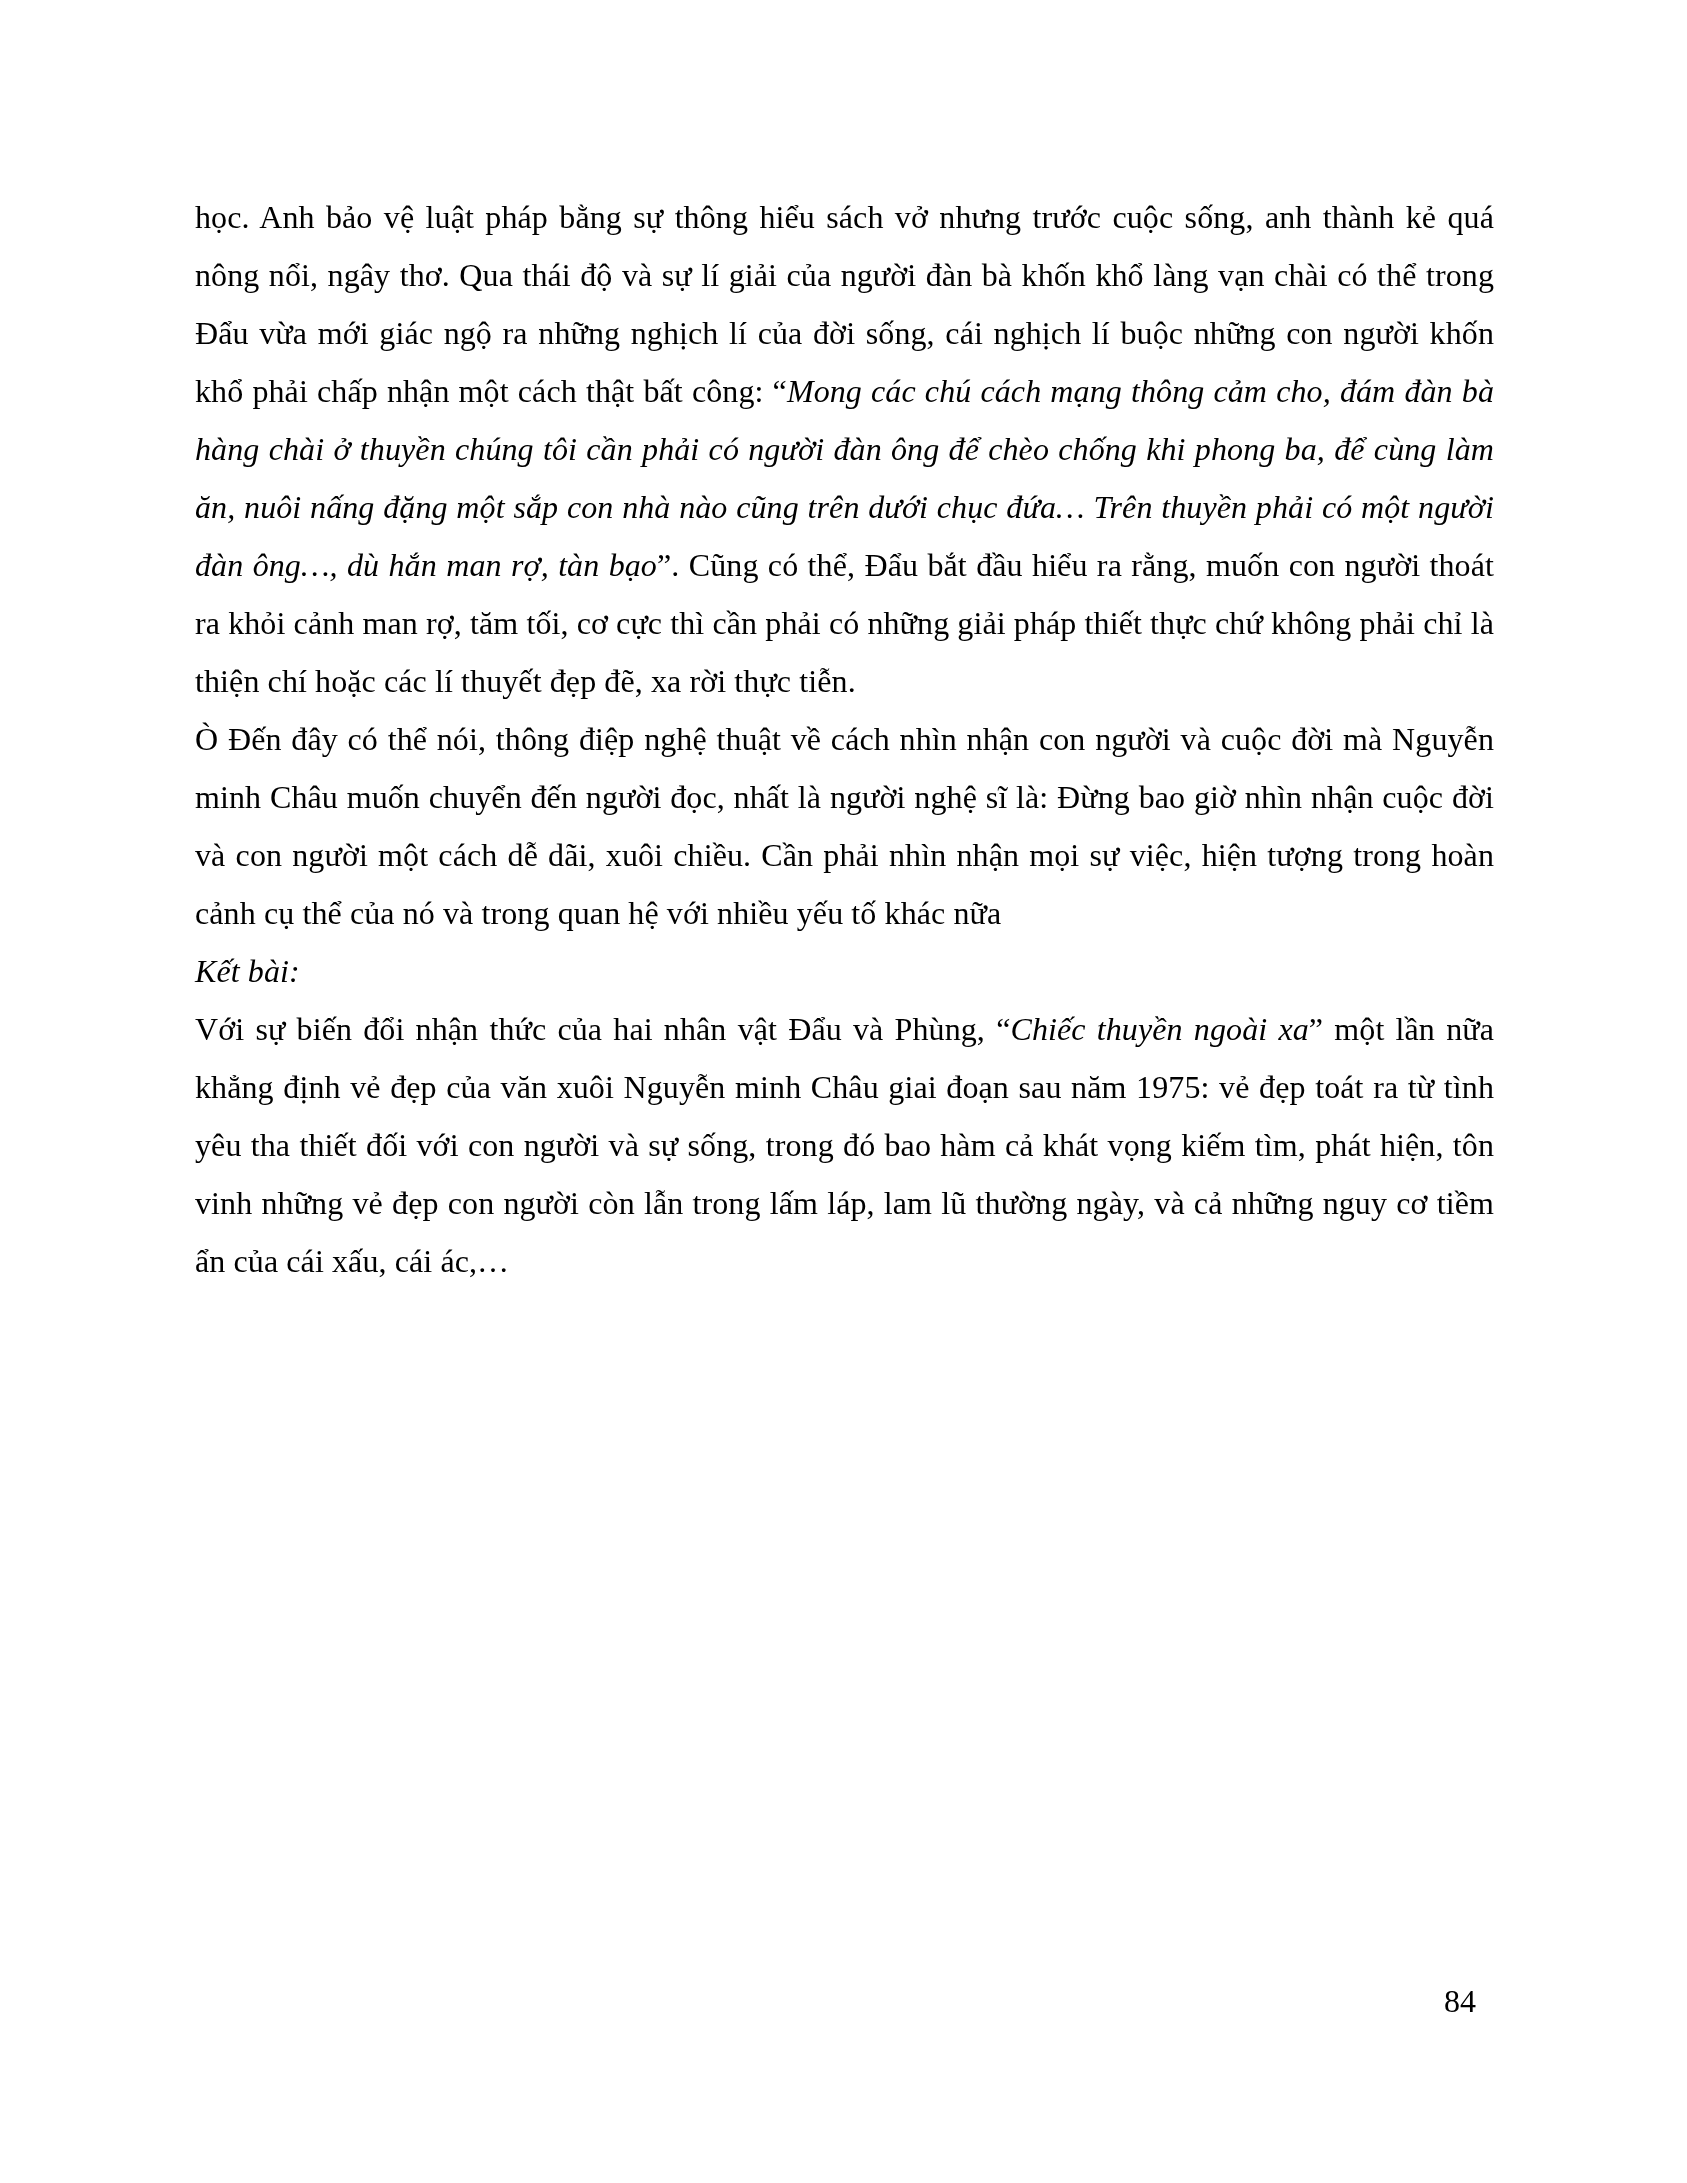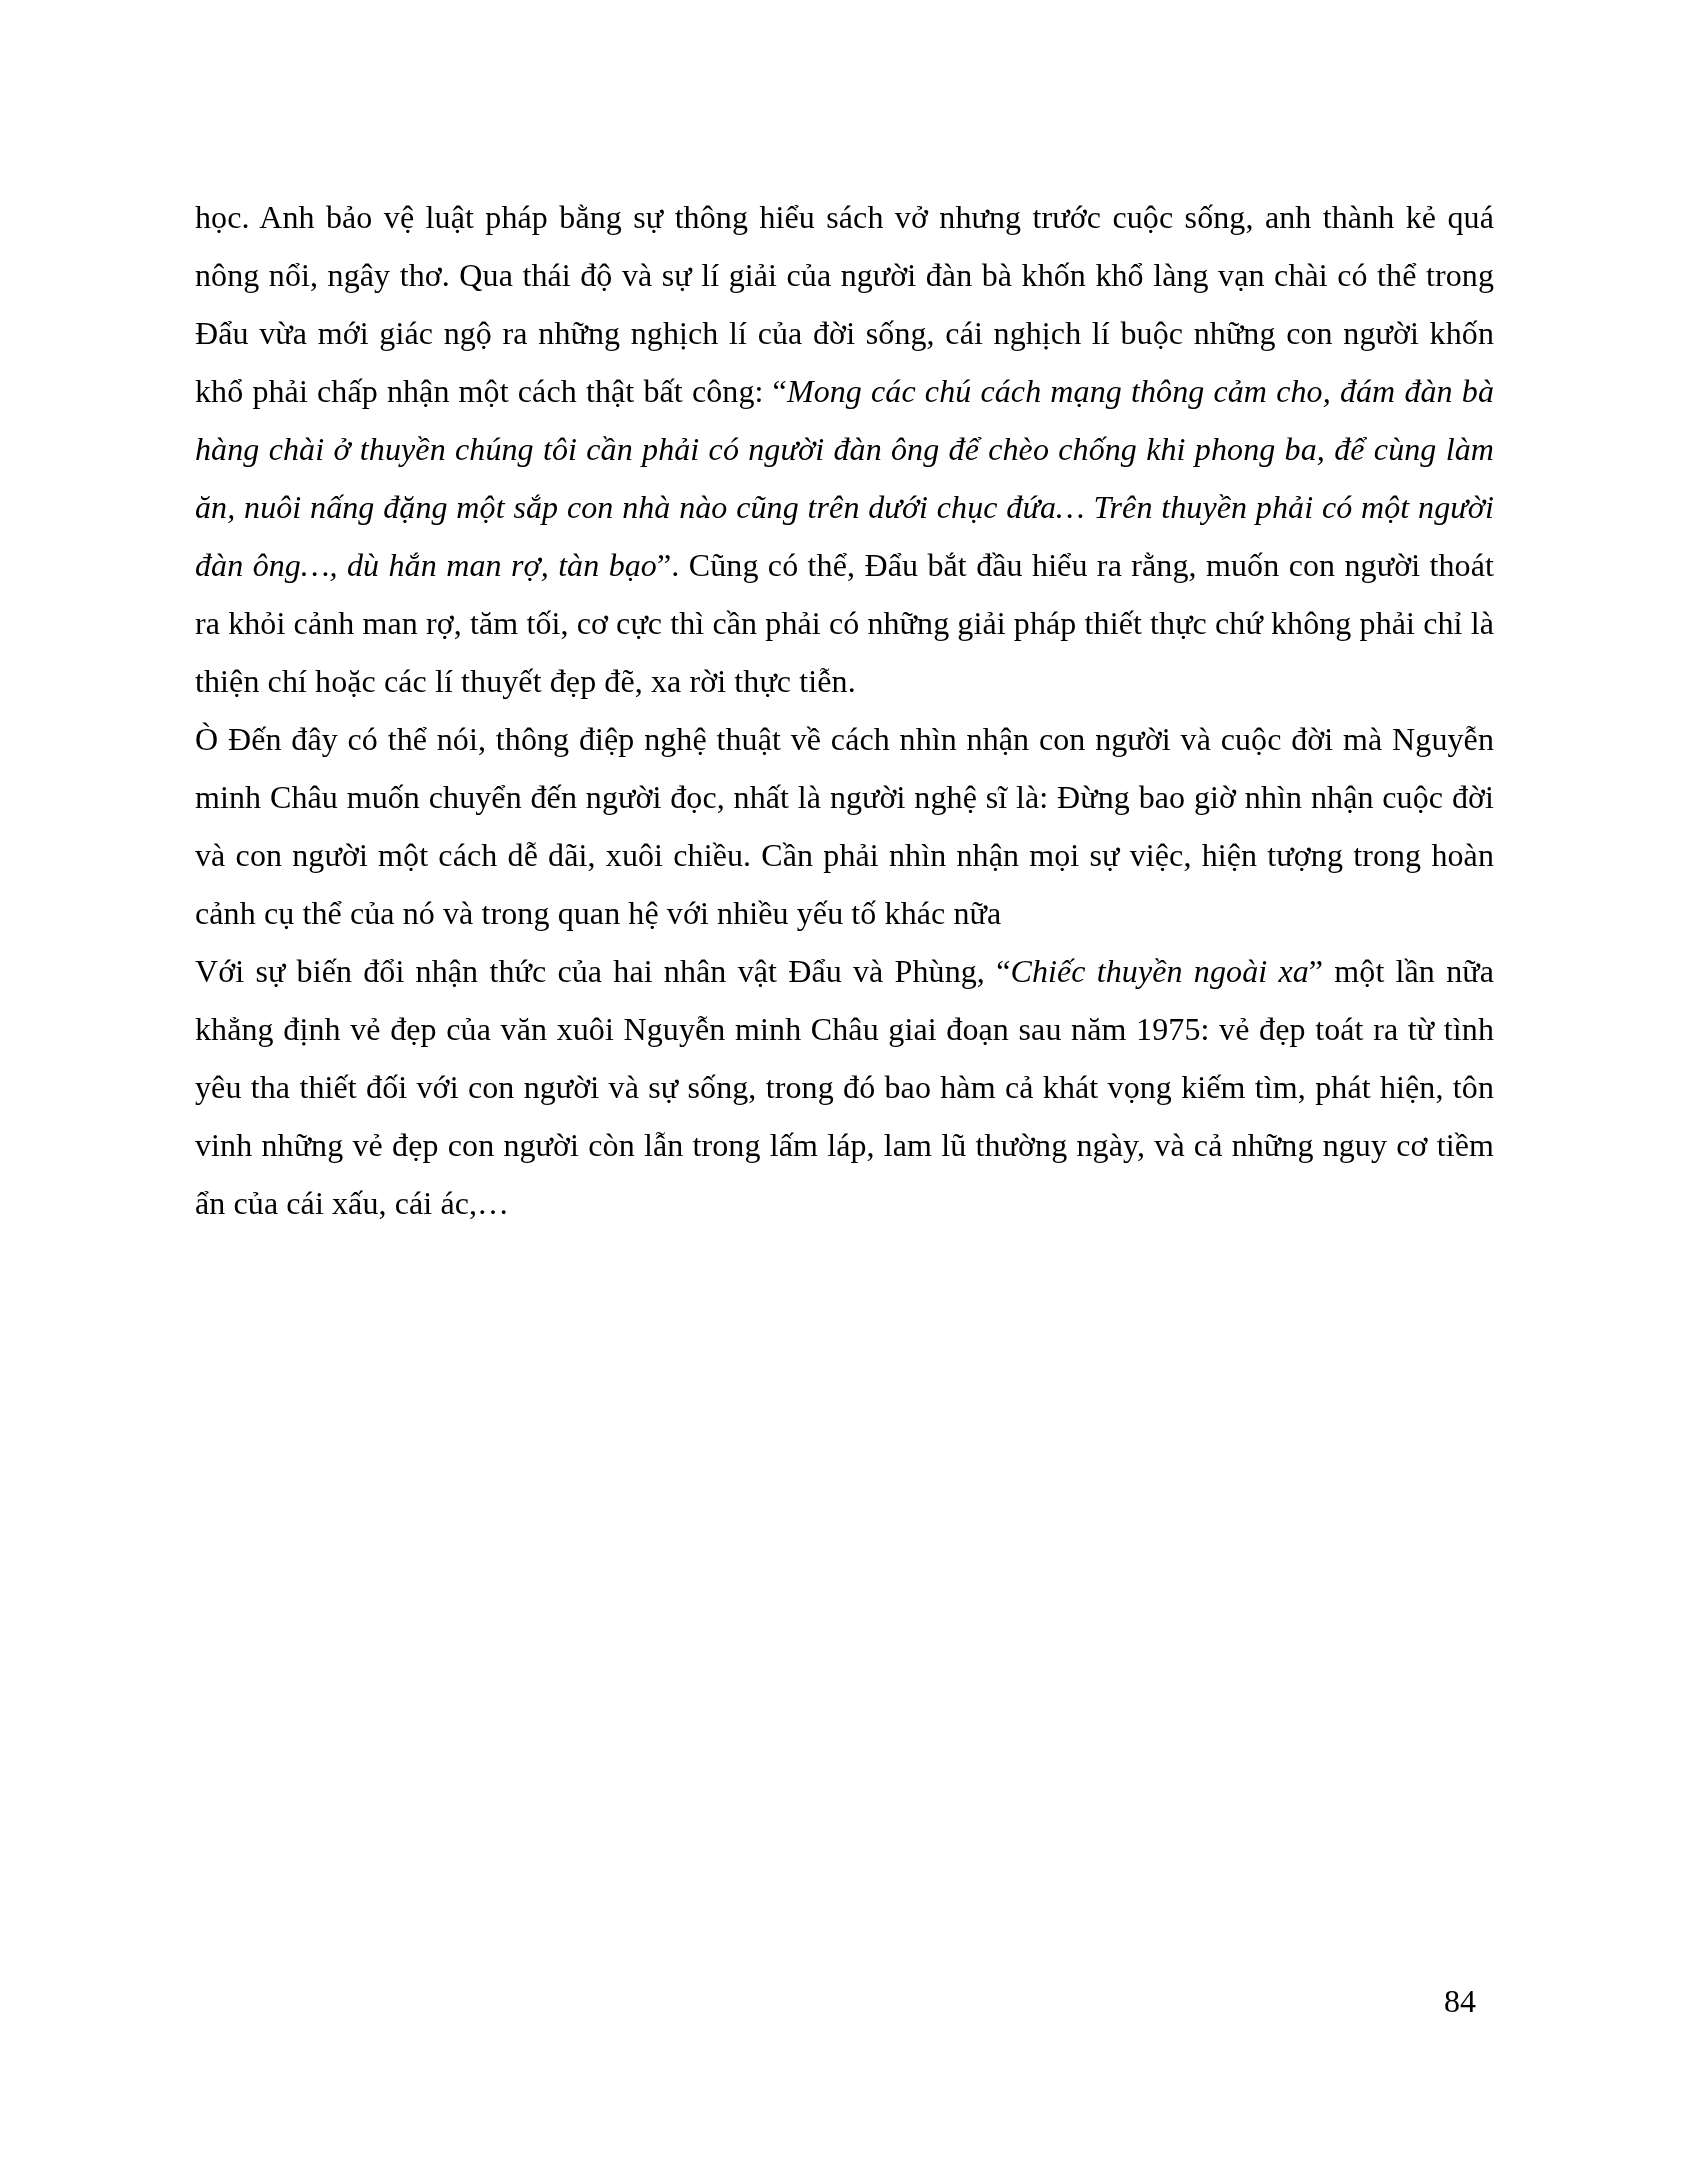--- a/index.html
+++ b/index.html
@@ -47,20 +47,21 @@
 <body>
 
 <div class="page">
 
   <div class="text-block">
 
     <p class="para"><span>học. Anh bảo vệ luật pháp bằng sự thông hiểu sách vở nhưng trước cuộc sống, anh thành kẻ quá nông nổi, ngây thơ. Qua thái độ và sự lí giải của người đàn bà khốn khổ làng vạn chài có thể trong Đẩu vừa mới giác ngộ ra những nghịch lí của đời sống, cái nghịch lí buộc những con người khốn khổ phải chấp nhận một cách thật bất công: “</span><span class="italic">Mong các chú cách mạng thông cảm cho, đám đàn bà hàng chài ở thuyền chúng tôi cần phải có người đàn ông để chèo chống khi phong ba, để cùng làm ăn, nuôi nấng đặng một sắp con nhà nào cũng trên dưới chục đứa… Trên thuyền phải có một người đàn ông…, dù hắn man rợ, tàn bạo</span><span>”. Cũng có thể, Đẩu bắt đầu hiểu ra rằng, muốn con người thoát ra khỏi cảnh man rợ, tăm tối, cơ cực thì cần phải có những giải pháp thiết thực chứ không phải chỉ là thiện chí hoặc các lí thuyết  đẹp đẽ, xa rời thực tiễn.</span></p>
 
     <p class="para"><span>Ò Đến đây có thể nói, thông điệp nghệ thuật về cách nhìn nhận con người và cuộc đời mà Nguyễn minh Châu muốn chuyển đến người đọc, nhất là người nghệ sĩ là: Đừng bao giờ nhìn nhận cuộc đời và con người một cách dễ dãi, xuôi chiều. Cần phải nhìn nhận mọi sự việc, hiện tượng trong hoàn cảnh cụ thể của nó và trong quan hệ với nhiều yếu tố khác nữa</span></p>
 
+    <p class="para"><span class="italic">Kết bài:</span></p>
 
     <p class="para"><span>Với sự biến đổi nhận thức của hai nhân vật Đẩu và Phùng, “</span><span class="italic">Chiếc thuyền ngoài xa</span><span>” một lần nữa khẳng định vẻ đẹp của văn xuôi Nguyễn minh Châu giai đoạn sau năm 1975: vẻ đẹp toát ra từ tình yêu tha thiết đối với con người và sự sống, trong đó bao hàm cả khát vọng kiếm tìm, phát hiện, tôn vinh những vẻ đẹp con người còn lẫn trong lấm láp, lam lũ thường ngày, và cả những nguy cơ tiềm ẩn của cái xấu, cái ác,…</span></p>
 
   </div>
 
   <div class="page-number">84</div>
 
 </div>
 
 

